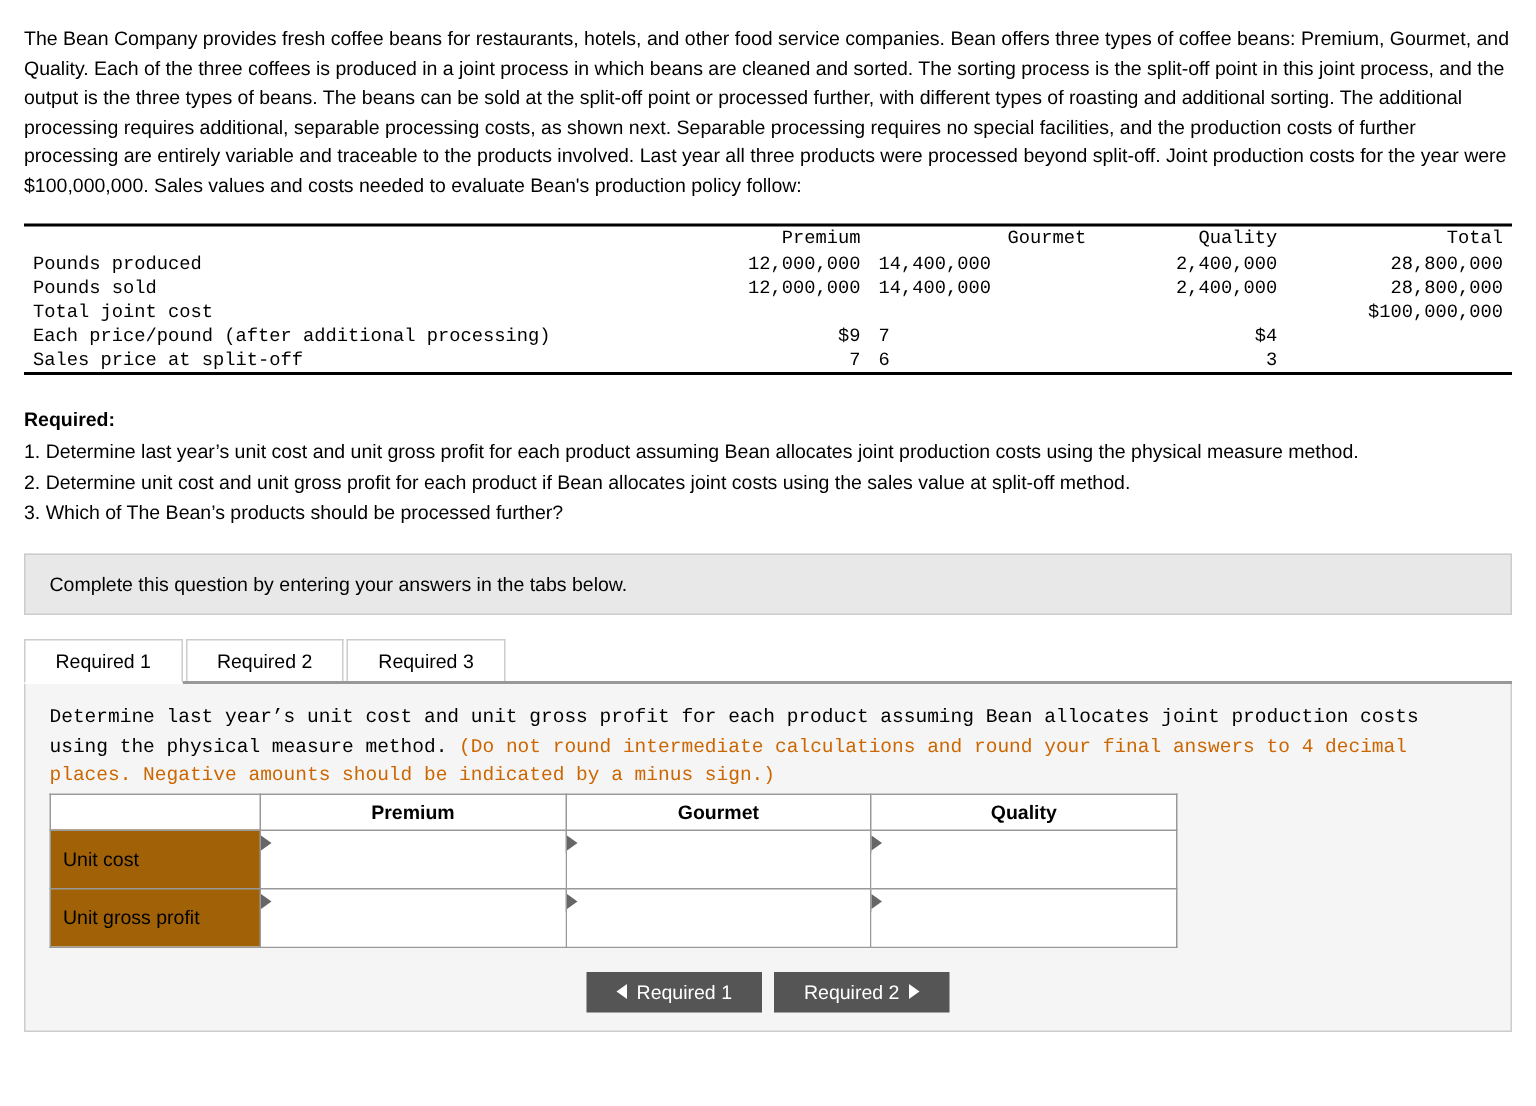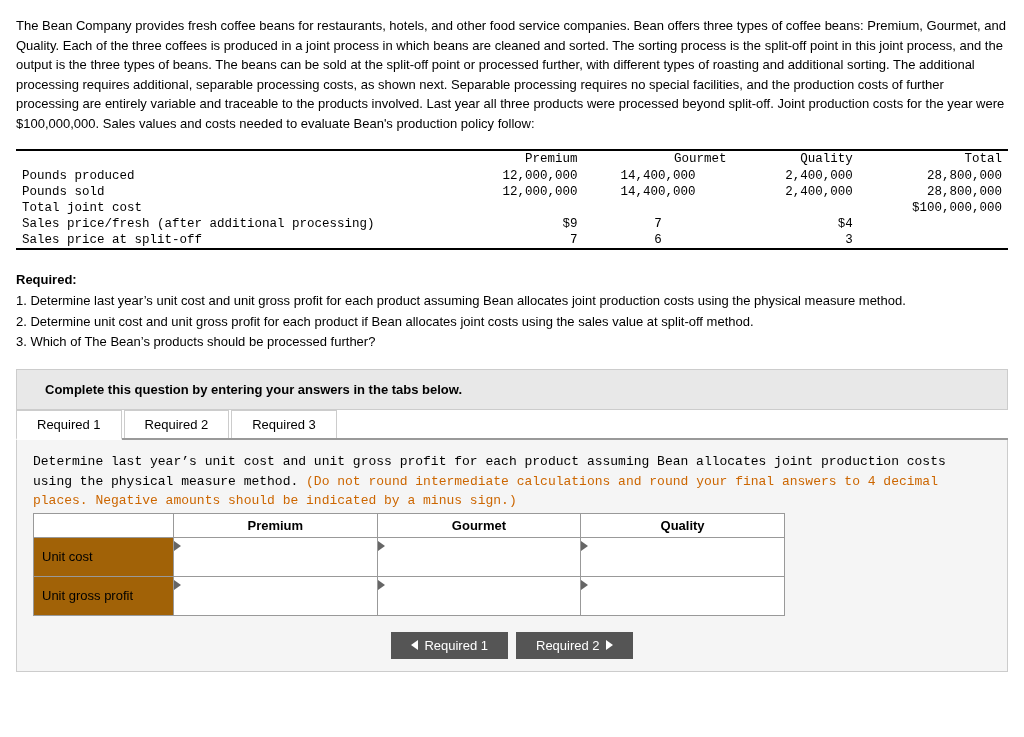--- a/index.html
+++ b/index.html
@@ -37,21 +37,21 @@
       white-space: nowrap;
     }
     .data-table .col-label {
       width: 320px;
     }
     .data-table .col-premium {
       text-align: right;
       width: 130px;
     }
     .data-table .col-gourmet {
-      text-align: center;
+      text-align: left;
       width: 130px;
     }
     .data-table .col-quality {
       text-align: right;
       width: 110px;
     }
     .data-table .col-total {
       text-align: right;
       width: 130px;
     }
@@ -64,22 +64,23 @@
       margin-bottom: 16px;
       font-size: 13px;
       line-height: 1.6;
     }
     .required-section .bold {
       font-weight: bold;
     }
     .complete-box {
       background: #e8e8e8;
       border: 1px solid #ccc;
-      padding: 12px 28px;
-      font-weight: bold;
+      padding: 12px 16px;
+      margin-bottom: 16px;
+      font-weight: normal;
       font-size: 13px;
     }
     .tabs-container {
       margin-bottom: 0;
     }
     .tabs-header {
       display: flex;
       border-bottom: 2px solid #999;
       margin-bottom: 0;
     }
@@ -230,21 +231,21 @@
         <td class="col-total">28,800,000</td>
       </tr>
       <tr>
         <td class="col-label">Total joint cost</td>
         <td class="col-premium"></td>
         <td class="col-gourmet"></td>
         <td class="col-quality"></td>
         <td class="col-total">$100,000,000</td>
       </tr>
       <tr>
-        <td class="col-label">Sales price/fresh (after additional processing)</td>
+        <td class="col-label">Each price/pound (after additional processing)</td>
         <td class="col-premium">$9</td>
         <td class="col-gourmet">7</td>
         <td class="col-quality">$4</td>
         <td class="col-total"></td>
       </tr>
       <tr>
         <td class="col-label">Sales price at split-off</td>
         <td class="col-premium">7</td>
         <td class="col-gourmet">6</td>
         <td class="col-quality">3</td>

